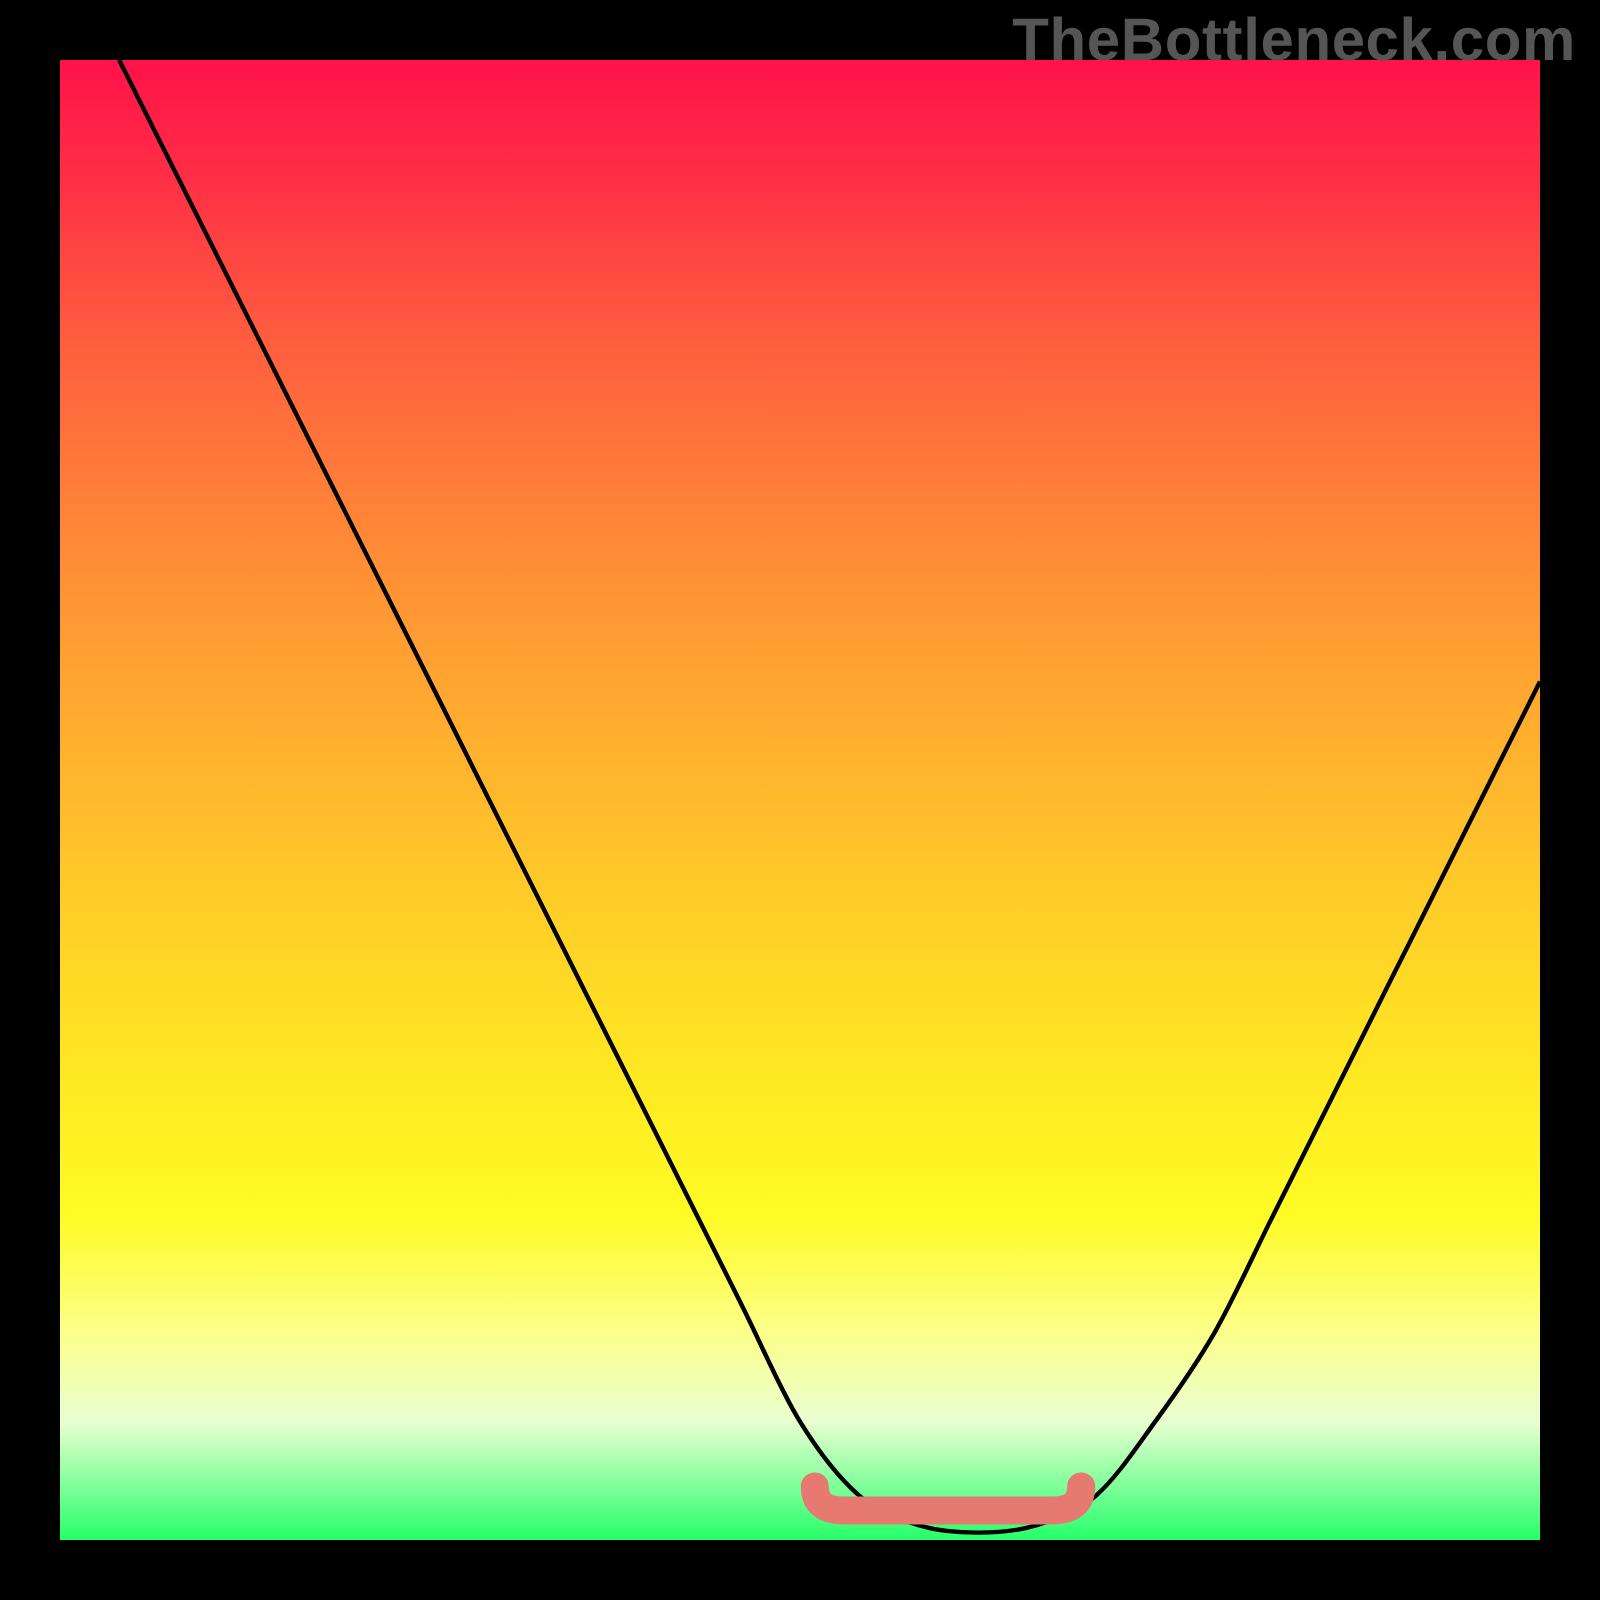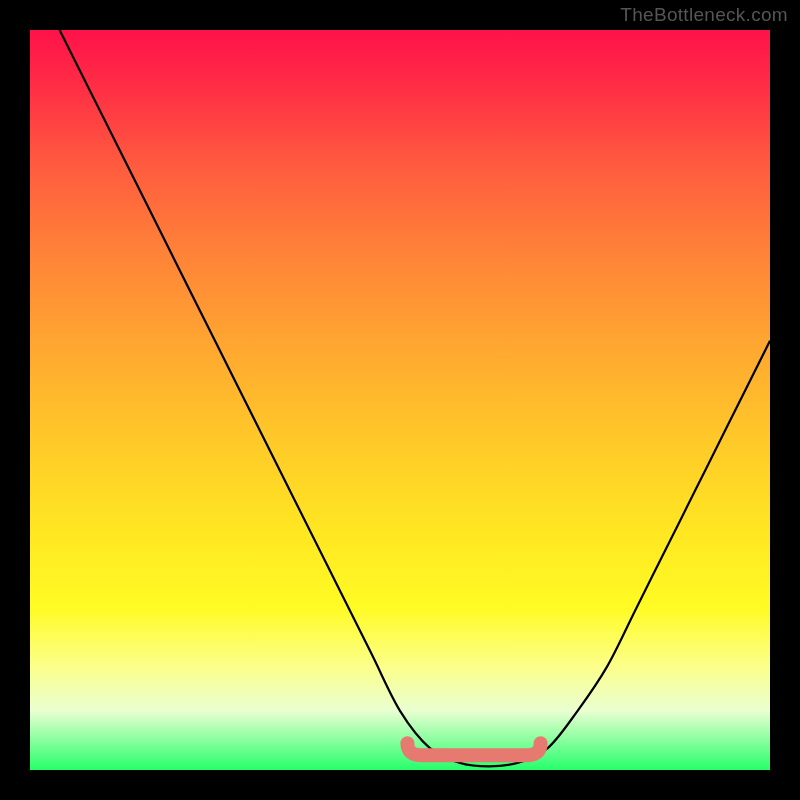--- a/index.html
+++ b/index.html
@@ -15,22 +15,22 @@
     position: relative;
     width: 800px;
     height: 800px;
     background: #000;
   }
   .watermark {
     position: absolute;
     top: 4px;
     right: 12px;
     color: #555;
-    font-size: 19px;
-    font-weight: 400;
+    font-size: 30px;
+    font-weight: 700;
     letter-spacing: 0.3px;
     z-index: 10;
   }
   .plot-area {
     position: absolute;
     left: 30px;
     top: 30px;
     width: 740px;
     height: 740px;
     overflow: hidden;

